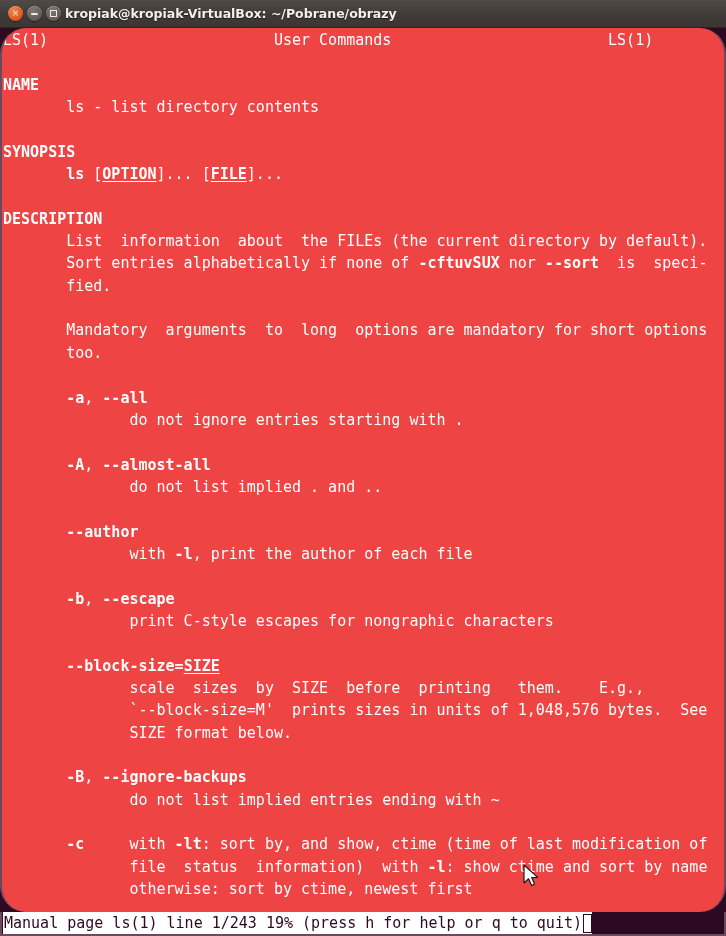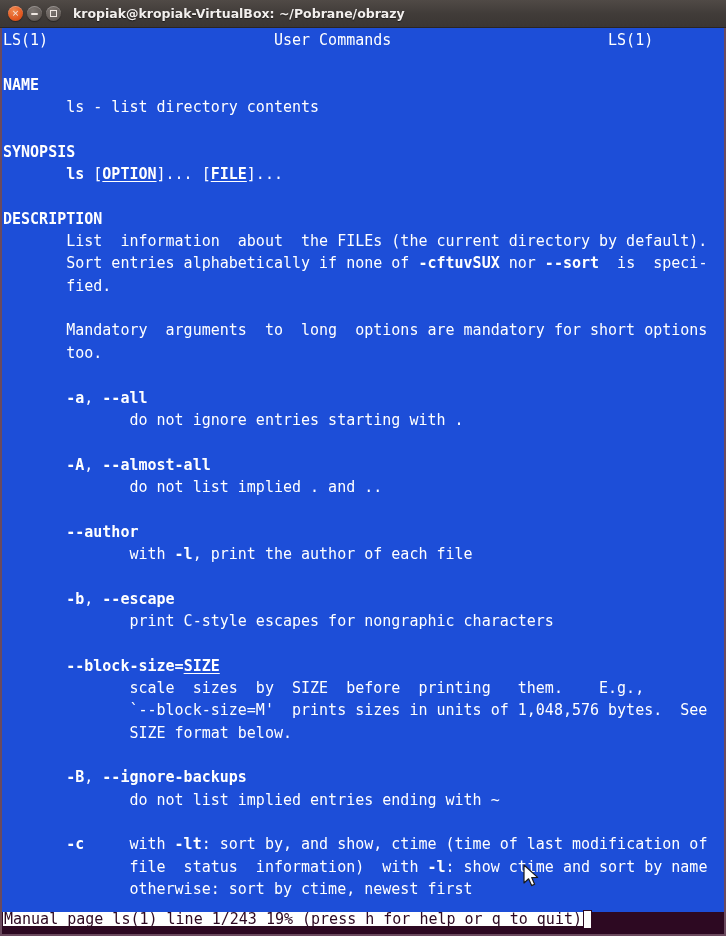--- a/index.html
+++ b/index.html
@@ -33,35 +33,36 @@
     box-shadow:inset 0 1px 0 rgba(255,255,255,.28), 0 1px 1px rgba(0,0,0,.35);
     cursor:pointer;user-select:none;
   }
   .wbtn.close{background:radial-gradient(circle at 38% 32%,#f08a50 0%,#e2571f 62%,#c3430f 100%);}
   .wbtn.min{background:radial-gradient(circle at 38% 32%,#7d7672 0%,#635c58 65%,#4f4945 100%);}
   .wbtn.max{background:radial-gradient(circle at 38% 32%,#7d7672 0%,#635c58 65%,#4f4945 100%);}
   .wbtn .g{display:block;transform:translateY(-.5px);}
   .wbtn.min .g{width:7px;height:2px;background:#efe7e2;border-radius:1px;transform:none;}
   .wbtn.max .g{width:7px;height:7px;border:1.6px solid #efe7e2;box-sizing:border-box;transform:none;}
   .wtitle{
-    margin-left:12px;
+    margin-left:4px;
     font-family:"DejaVu Sans","Liberation Sans",sans-serif;
     font-size:12.5px;font-weight:bold;color:#f2efed;
     text-shadow:0 1px 1px rgba(0,0,0,.55);
     white-space:nowrap;
   }
 
   
   .term{
     flex:1 1 auto;position:relative;
-    background:#1d4ed8;
+    background:#ef4444;
     border-left:2px solid #6b4a5e;
     border-right:2px solid #6b4a5e;
     box-sizing:border-box;
     overflow:hidden;
+    border-radius:26px;
   }
   .screen{
     position:absolute;left:0;top:0;right:0;
     padding:1px 0 0 1px;
     color:#ffffff;
     font-size:15px;
     line-height:22.35px;
     white-space:pre;
     letter-spacing:0px;
   }
@@ -74,21 +75,21 @@
     flex:0 0 24px;height:24px;
     background:#2d0922;
     border-left:2px solid #6b4a5e;
     border-right:2px solid #6b4a5e;
     border-bottom:2px solid #6b4a5e;
     box-sizing:border-box;
     position:relative;
   }
   .statusinner{
     position:absolute;left:1px;top:0;
-    height:14px;display:flex;align-items:center;
+    height:22px;display:flex;align-items:center;
     background:#ffffff;color:#2d0922;
     font-size:15px;line-height:22px;white-space:pre;
     padding:0 0 0 1px;
   }
   .curblk{
     display:inline-block;width:9px;height:19px;
     background:#ffffff;border:1px solid #2d0922;
     box-sizing:border-box;margin-left:1px;
   }
 

